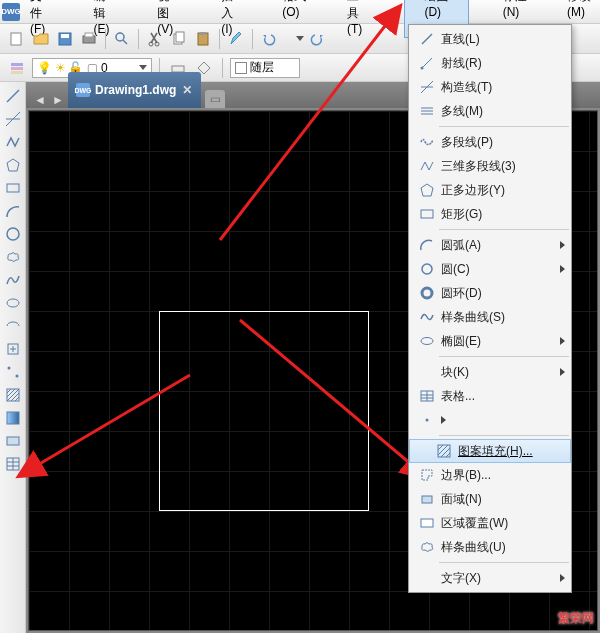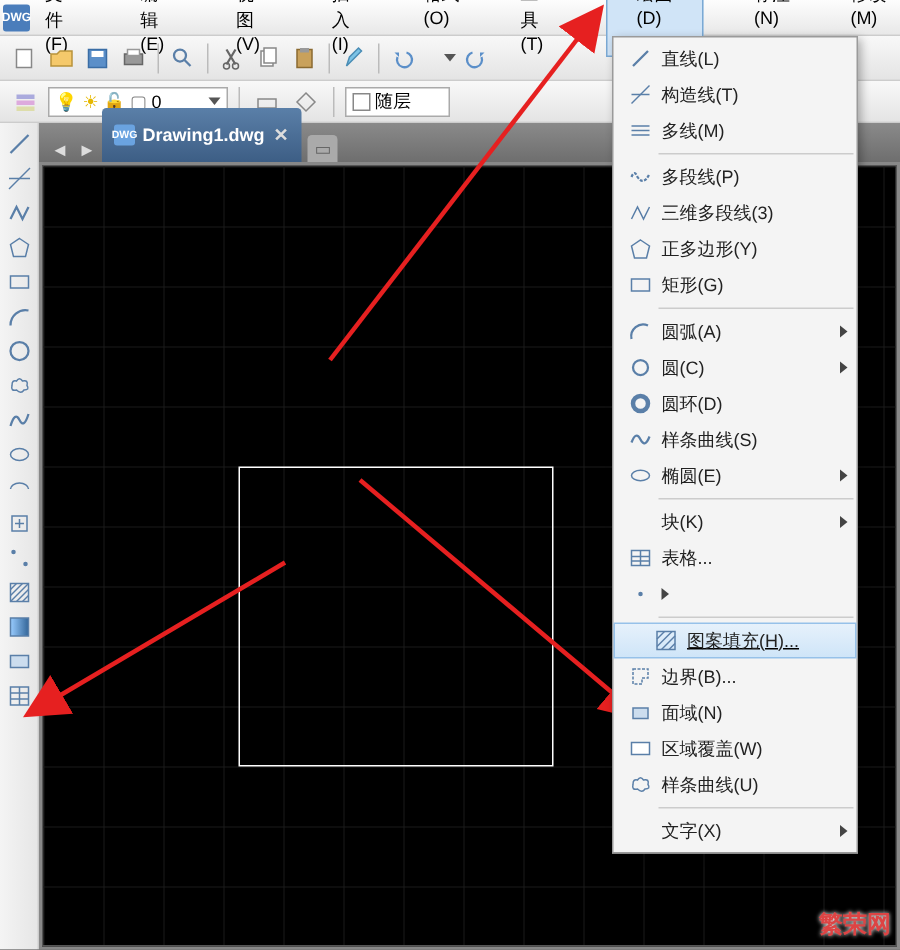--- a/index.html
+++ b/index.html
@@ -27,21 +27,21 @@
 .canvas { flex: 1; background: #000; position: relative; margin: 2px; border: 1px solid #555; }
 .grid { position: absolute; inset: 0; background-image: linear-gradient(#1a1a1a 1px, transparent 1px), linear-gradient(90deg, #1a1a1a 1px, transparent 1px); background-size: 40px 40px; }
 .rect-shape { position: absolute; left: 130px; top: 200px; width: 210px; height: 200px; border: 1px solid #fff; }
 .dropdown { position: absolute; left: 408px; top: 24px; width: 164px; background: #f4f4f4; border: 1px solid #9a9a9a; box-shadow: 2px 2px 6px rgba(0,0,0,0.3); z-index: 100; padding: 2px 0; }
 .dd-item { display: flex; align-items: center; height: 24px; padding: 0 6px; cursor: pointer; gap: 2px; }
 .dd-item:hover, .dd-item.hl { background: linear-gradient(#e6f1fb,#cfe5f8); border: 1px solid #96c1e9; padding: 0 22px; height: 24px; text-decoration: underline; }
 .dd-icon { width: 24px; height: 18px; display: flex; align-items: center; justify-content: center; color: #5a7fa8; }
 .dd-label { flex: 1; color: #222; }
 .dd-arrow { border-top: 4px solid transparent; border-bottom: 4px solid transparent; border-left: 5px solid #444; }
 .dd-sep { height: 1px; background: #ccc; margin: 3px 2px 3px 30px; }
-.watermark { position: absolute; right: 6px; bottom: 6px; font-size: 16px; color: #d44; font-weight: bold; z-index: 200; text-shadow: 0 0 3px #fff; }
+.watermark { position: absolute; right: 6px; bottom: 6px; font-size: 12px; color: #d44; font-weight: bold; z-index: 200; text-shadow: 0 0 3px #fff; }
 svg.arrow { position: absolute; z-index: 90; pointer-events: none; }
 </style>
 </head>
 <body>
 
 <div class="menubar">
   <div class="app-icon">DWG</div>
   <div id="menu-items" style="display: flex; gap: 28px;">
       <div class="menu-item">文件(F)</div>
       <div class="menu-item">编辑(E)</div>
@@ -293,20 +293,29 @@
       <div class="dd-icon">
         <svg width="16" height="16">
           <line x1="3" y1="13" x2="13" y2="3" stroke="#5a7fa8" stroke-width="1.5"></line>
         </svg>
       </div>
       <div class="dd-label">直线(L)</div>
     </div>
     <div class="dd-item">
       <div class="dd-icon">
         <svg width="16" height="16">
+          <line x1="3" y1="13" x2="13" y2="3" stroke="#5a7fa8"></line>
+          <circle cx="3" cy="13" r="1.5" fill="#5a7fa8"></circle>
+        </svg>
+      </div>
+      <div class="dd-label">射线(R)</div>
+    </div>
+    <div class="dd-item">
+      <div class="dd-icon">
+        <svg width="16" height="16">
           <line x1="2" y1="14" x2="14" y2="2" stroke="#5a7fa8"></line>
           <line x1="2" y1="8" x2="14" y2="8" stroke="#5a7fa8"></line>
         </svg>
       </div>
       <div class="dd-label">构造线(T)</div>
     </div>
     <div class="dd-item">
       <div class="dd-icon">
         <svg width="16" height="16">
           <line x1="2" y1="5" x2="14" y2="5" stroke="#5a7fa8"></line>

